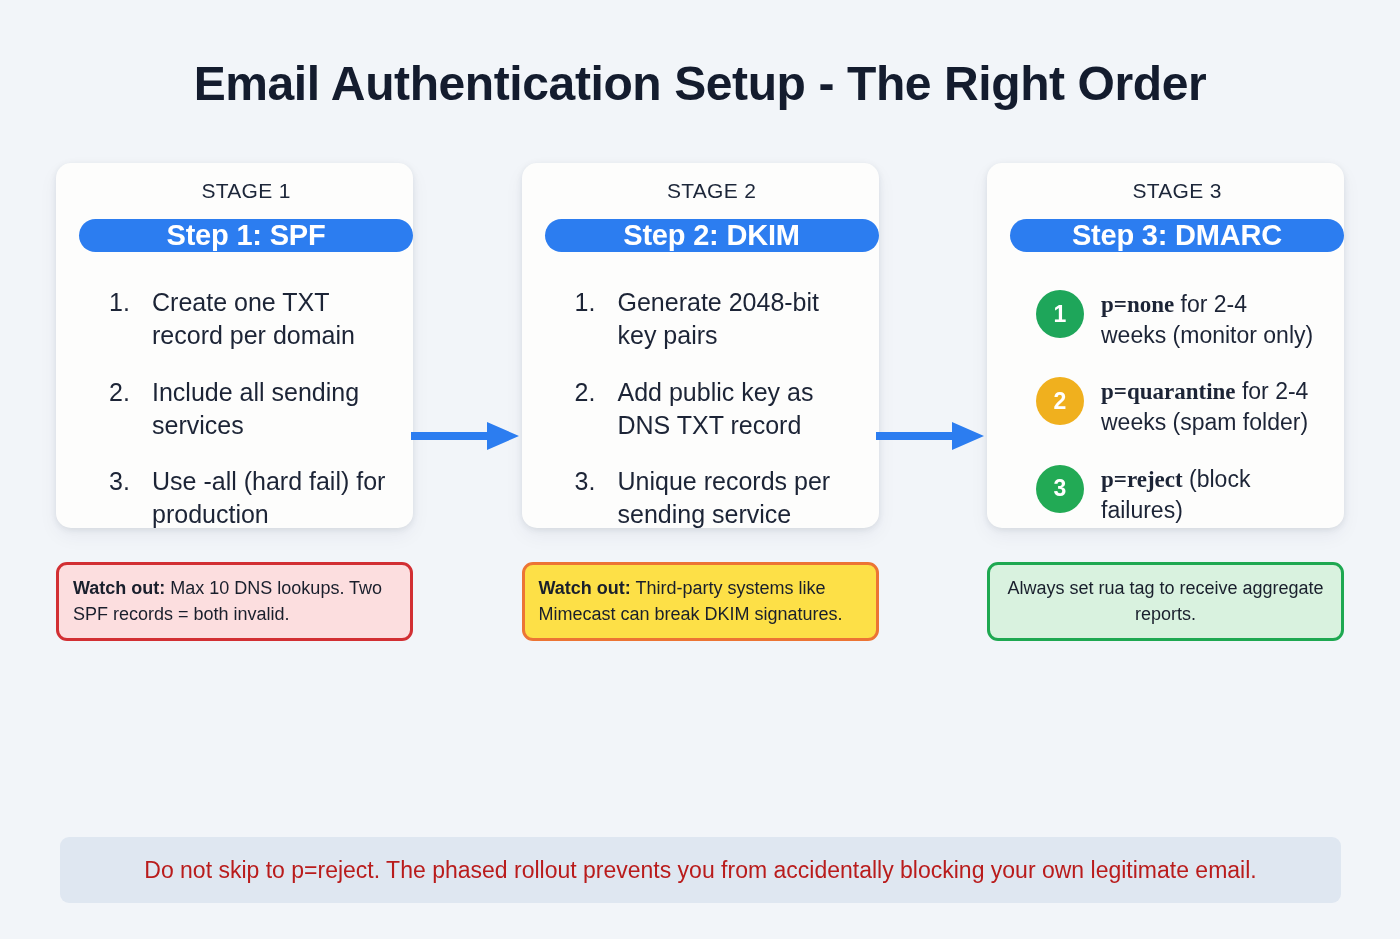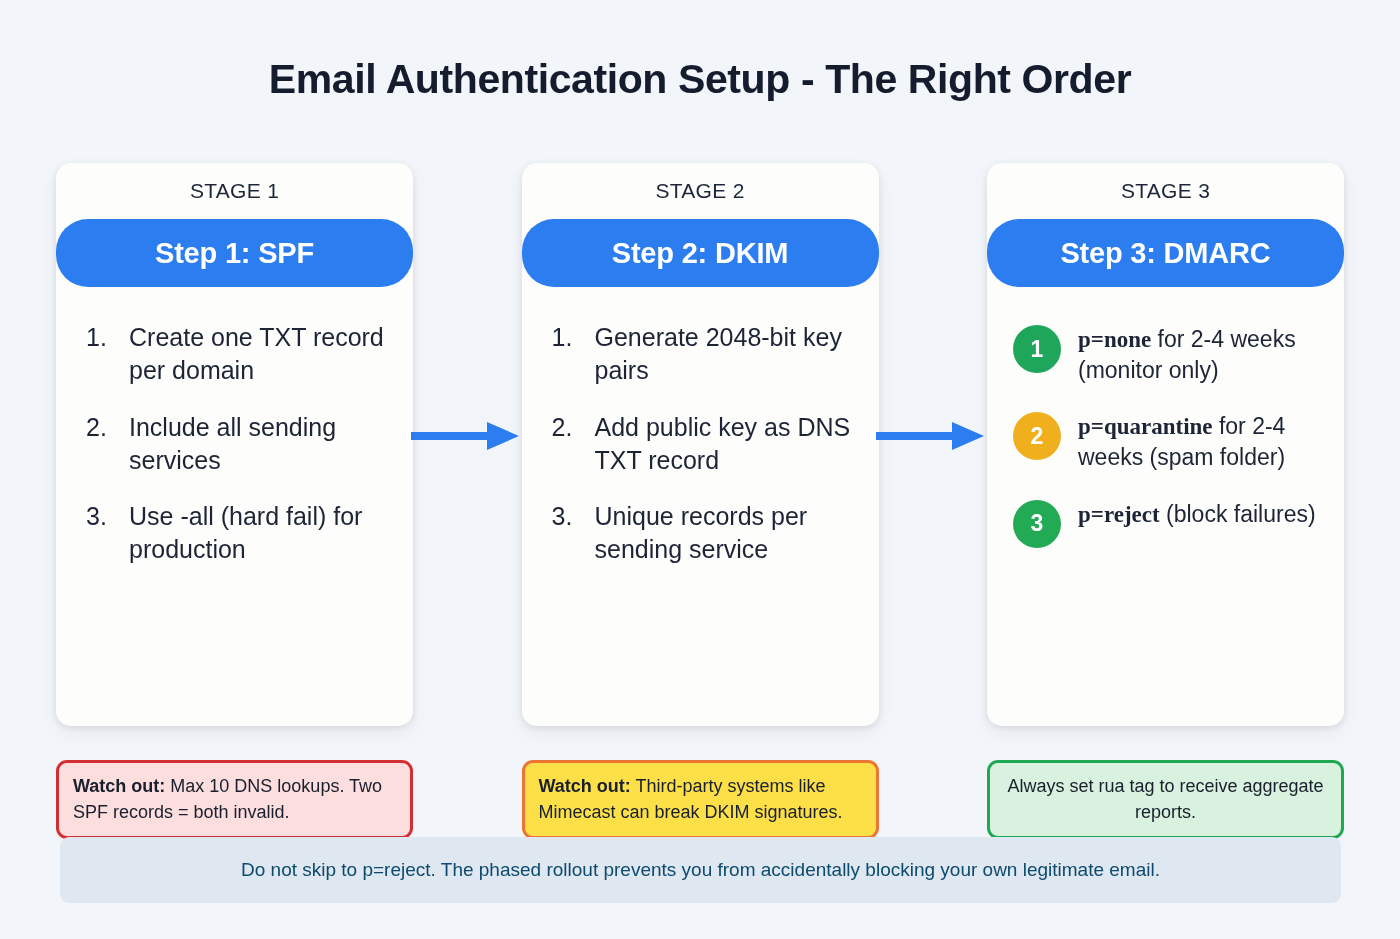--- a/index.html
+++ b/index.html
@@ -23,21 +23,21 @@
     height: 939px;
   }
 
   
   .title {
     position: absolute;
     top: 56px;
     left: 0;
     width: 1400px;
     text-align: center;
-    font-size: 41px;
+    font-size: 48px;
     font-weight: bold;
     letter-spacing: -0.4px;
     color: #141c2e;
   }
 
   
   .columns {
     position: absolute;
     top: 163px;
     left: 56px;
@@ -49,25 +49,26 @@
   .column {
     width: 357px;
     display: flex;
     flex-direction: column;
   }
 
   
   .card {
     background: #fdfdfc;
     border-radius: 15px;
-    height: 563px;
+    height: 365px;
     box-shadow: 0 2px 6px rgba(30, 45, 70, 0.10), 0 8px 20px rgba(30,45,70,0.05);
     overflow: hidden;
     display: flex;
     flex-direction: column;
+    padding-left: 23px;
   }
 
   .stage-label {
     height: 56px;
     line-height: 56px;
     text-align: center;
     font-size: 21px;
     color: #1c2639;
     letter-spacing: 0.3px;
   }
@@ -208,22 +209,22 @@
     position: absolute;
     left: 60px;
     top: 837px;
     width: 1281px;
     height: 66px;
     background: #dfe7f1;
     border-radius: 9px;
     display: flex;
     align-items: center;
     justify-content: center;
-    font-size: 19px;
-    color: #0c4a6e;
+    font-size: 23px;
+    color: #b91c1c;
   }
 </style>
 </head>
 <body>
 
 <div class="page">
 
   <div class="title">Email Authentication Setup - The Right Order</div>
 
   <div class="columns">

